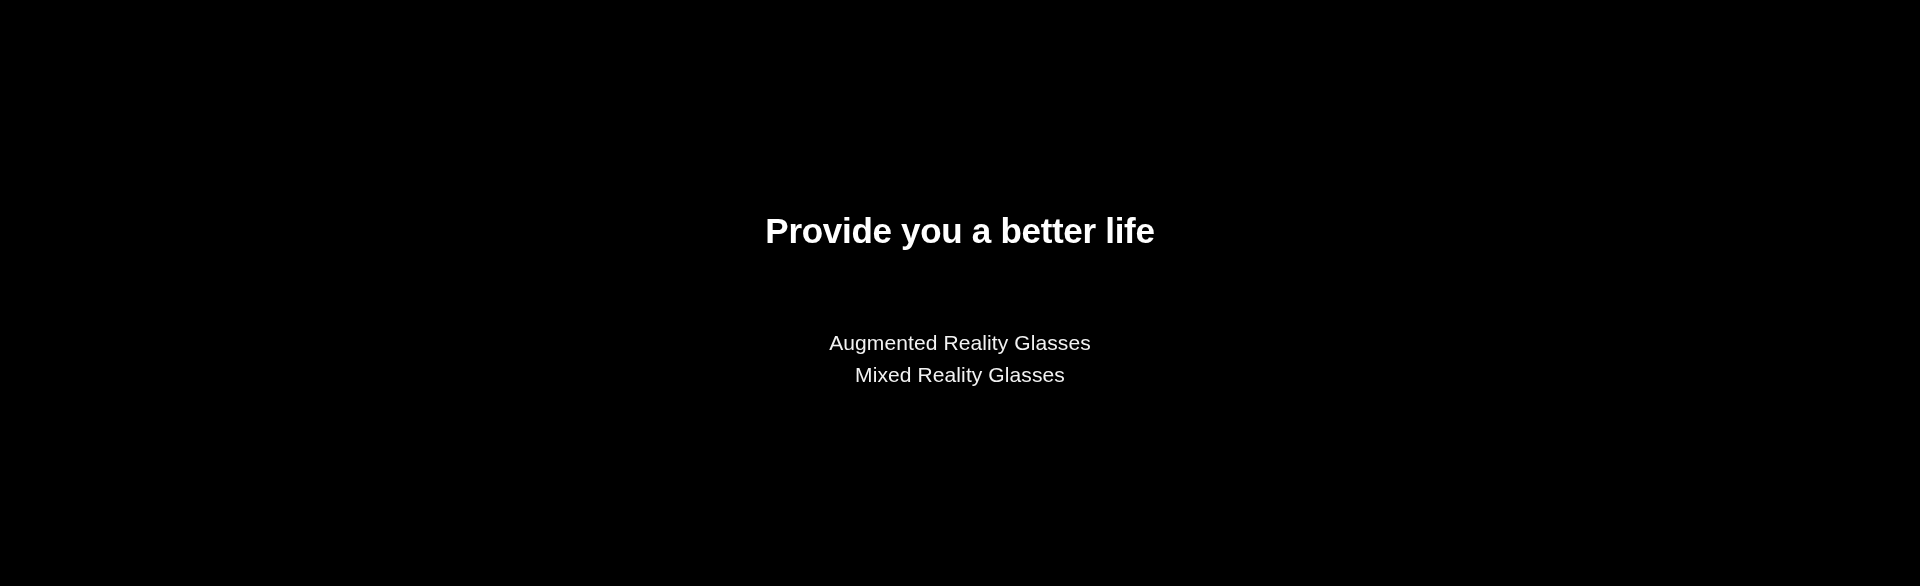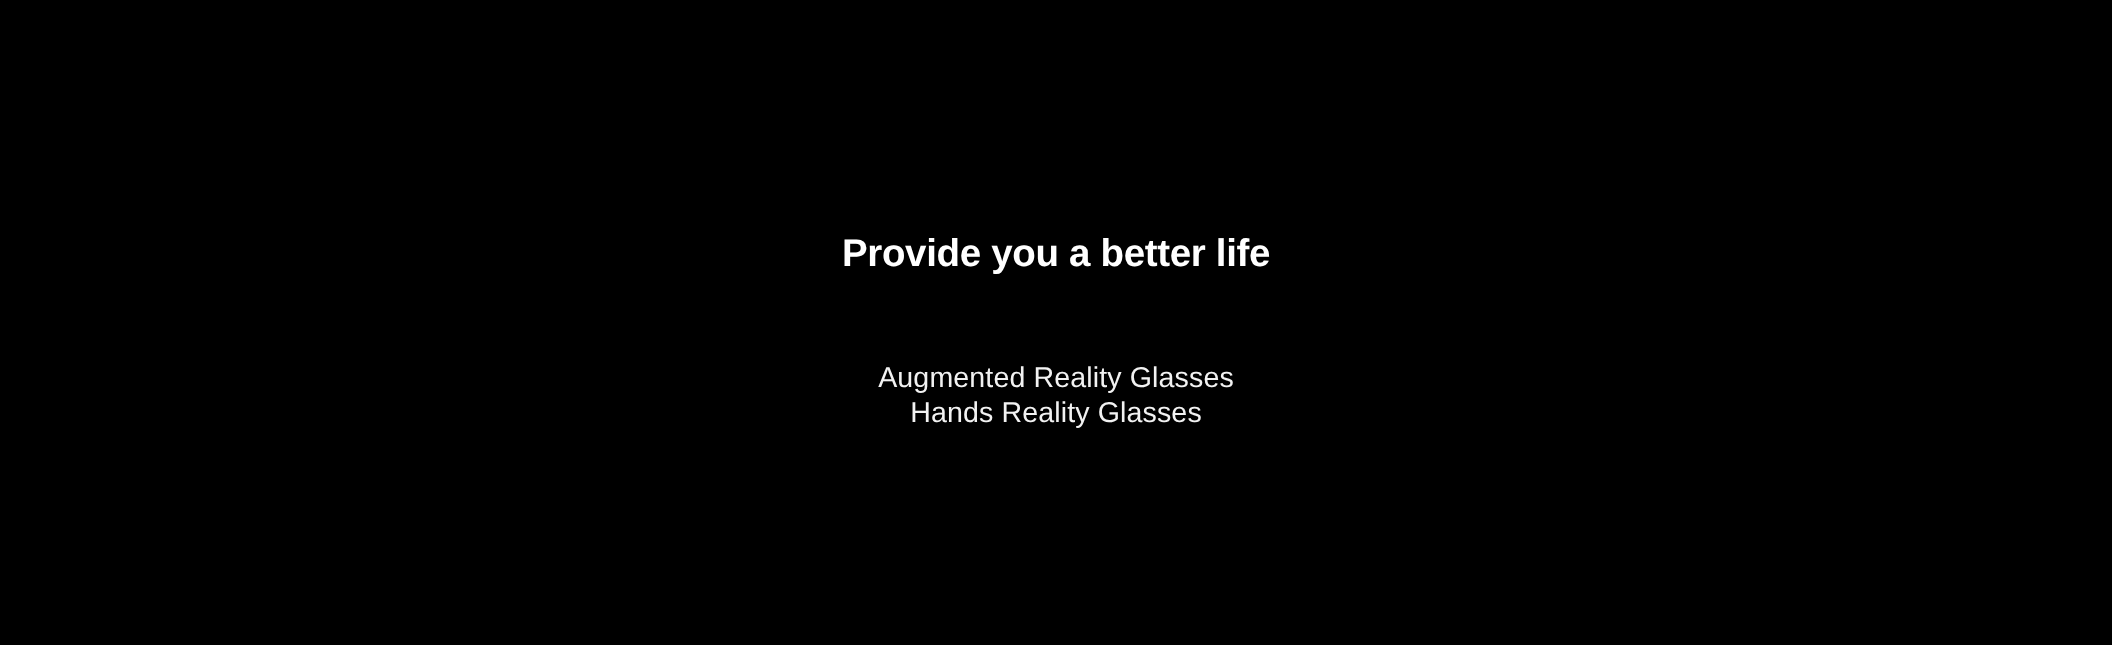--- a/index.html
+++ b/index.html
@@ -56,35 +56,35 @@
     width: 1920px;
     text-align: center;
   }
 
   .hero-subtitle-line {
     display: block;
     width: 1920px;
     margin: 0;
     text-align: center;
     font-family: "Liberation Sans", sans-serif;
-    font-size: 26px;
+    font-size: 21px;
     font-weight: 400;
     line-height: 32px;
     letter-spacing: 0.1px;
     color: #f2f2f2;
     white-space: nowrap;
   }
 </style>
 </head>
 <body>
 
 <section id="hero-section">
   <div id="hero-content">
 
     <h1 id="hero-headline">Provide you a better life</h1>
 
     <div id="hero-subtitle">
       <span class="hero-subtitle-line">Augmented Reality Glasses</span>
-      <span class="hero-subtitle-line">Hands Reality Glasses</span>
+      <span class="hero-subtitle-line">Mixed Reality Glasses</span>
     </div>
 
   </div>
 </section>
 
 </body></html>

